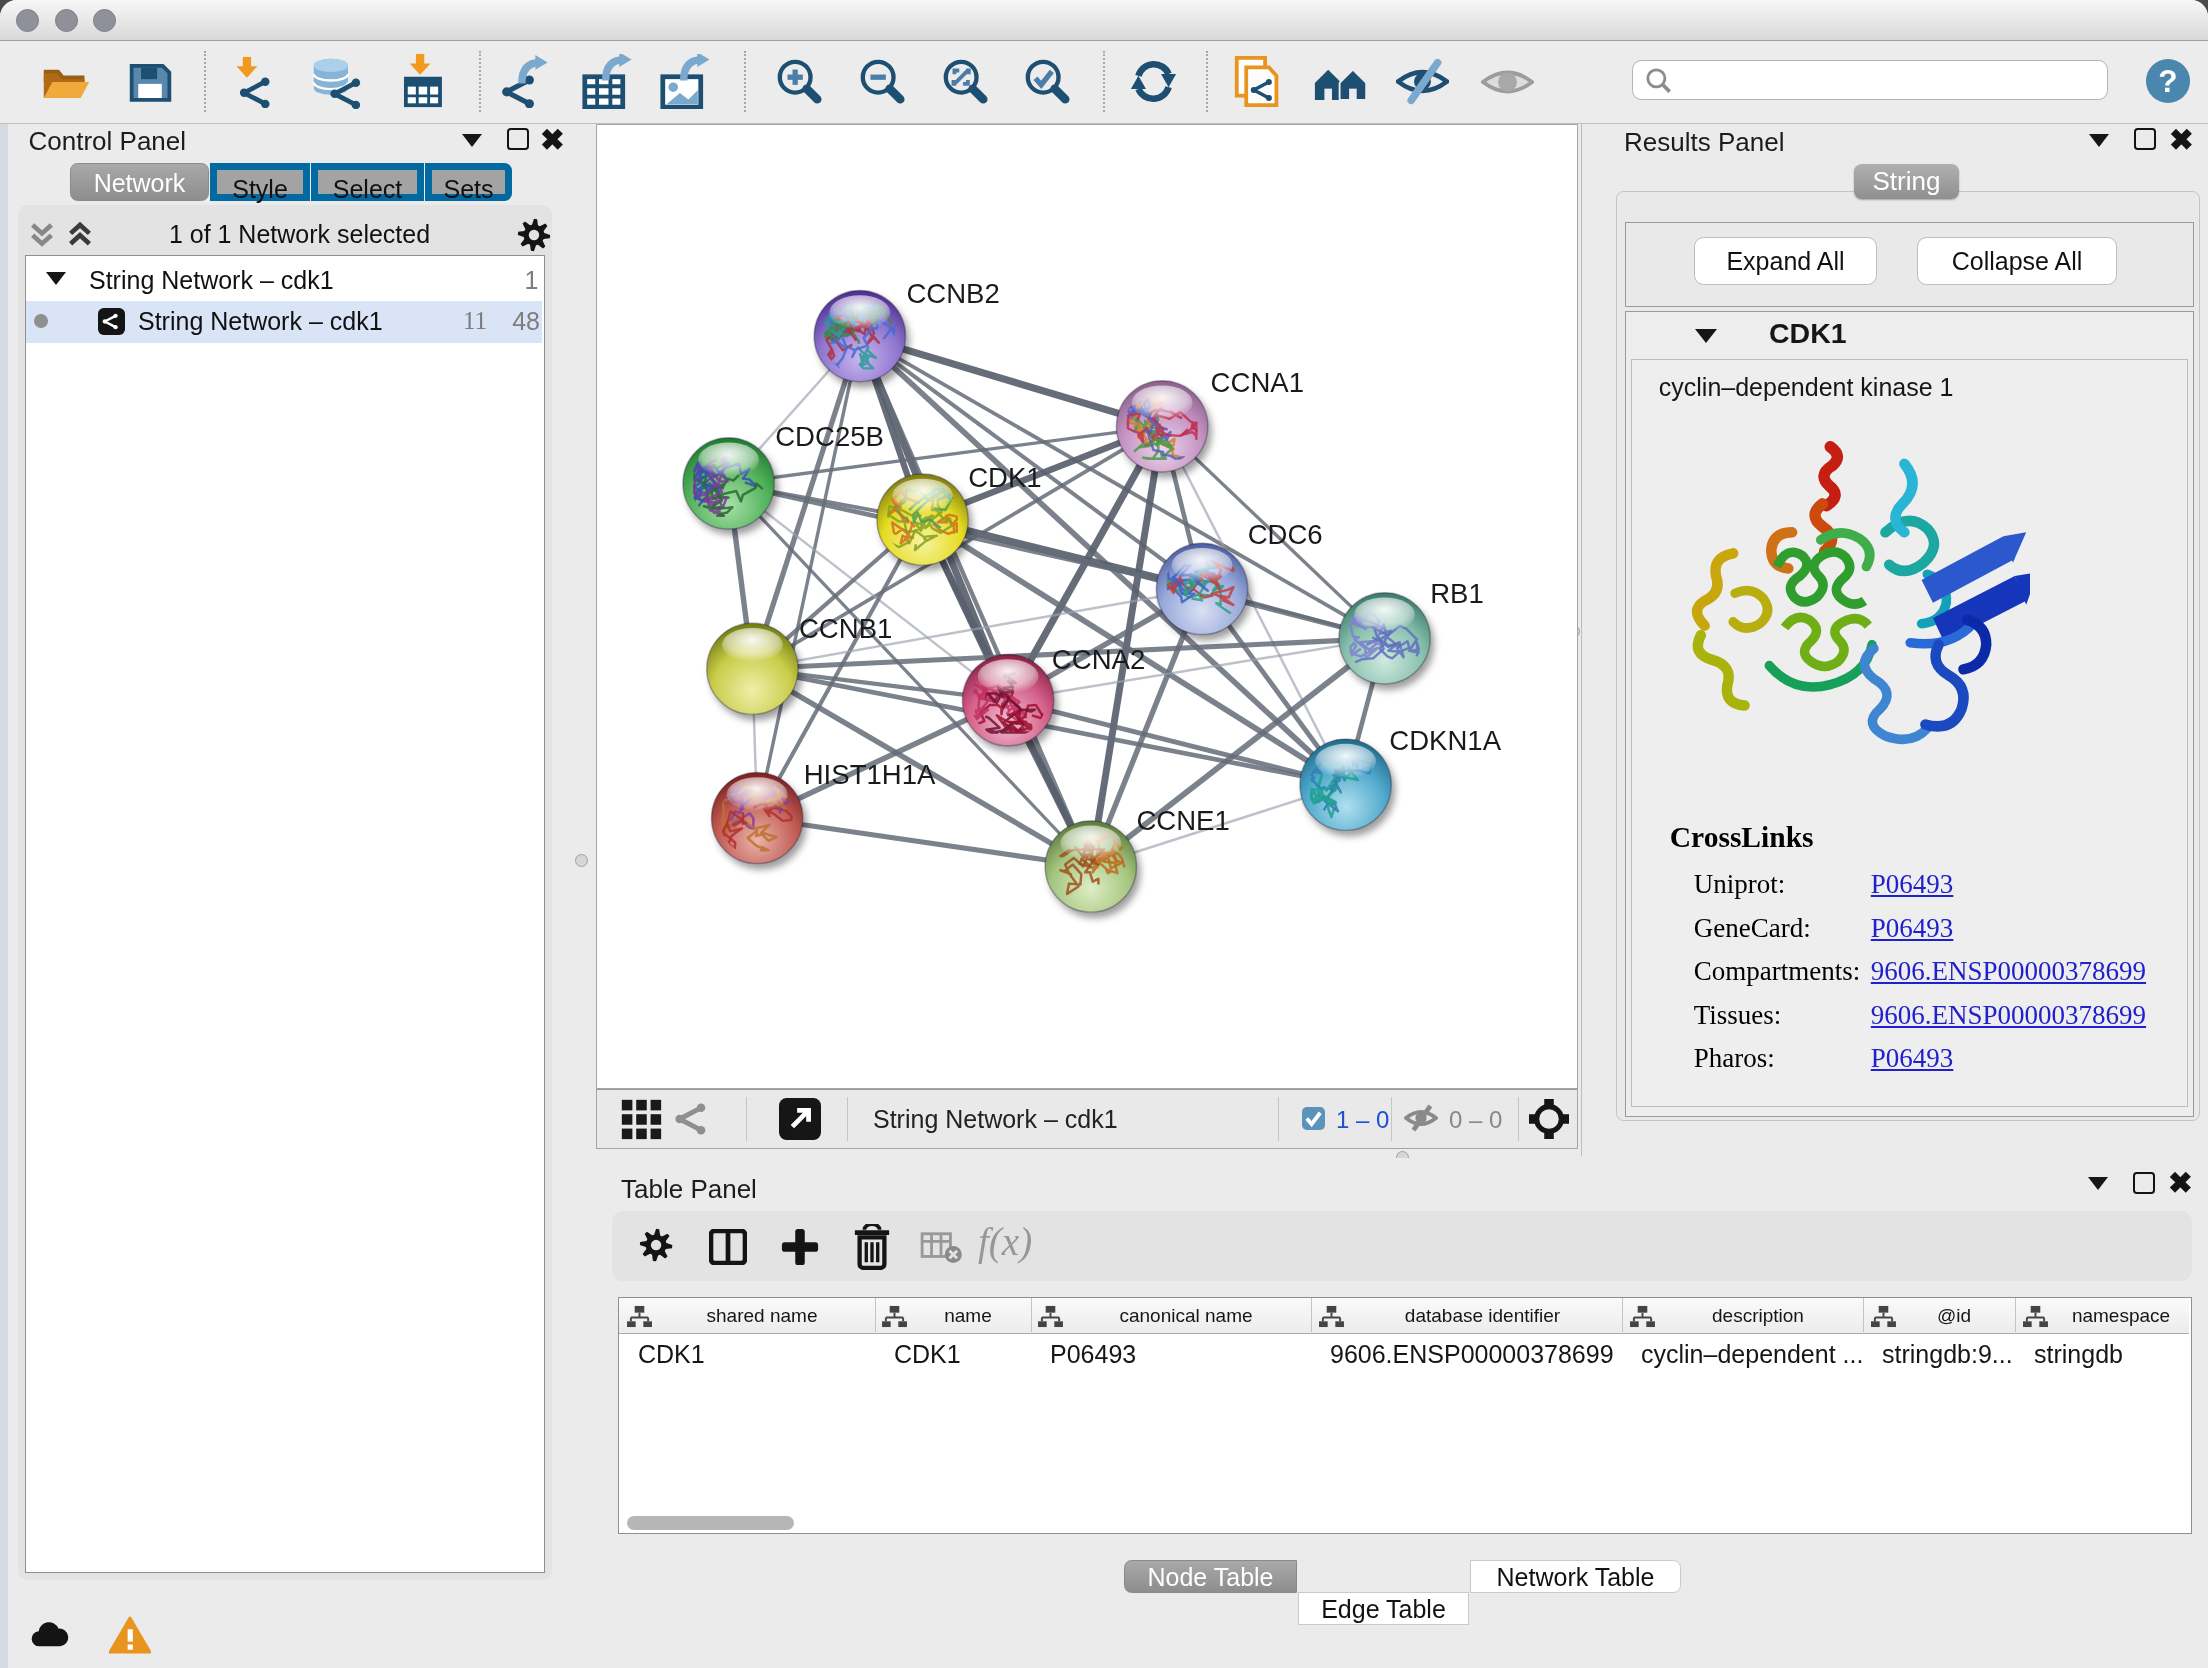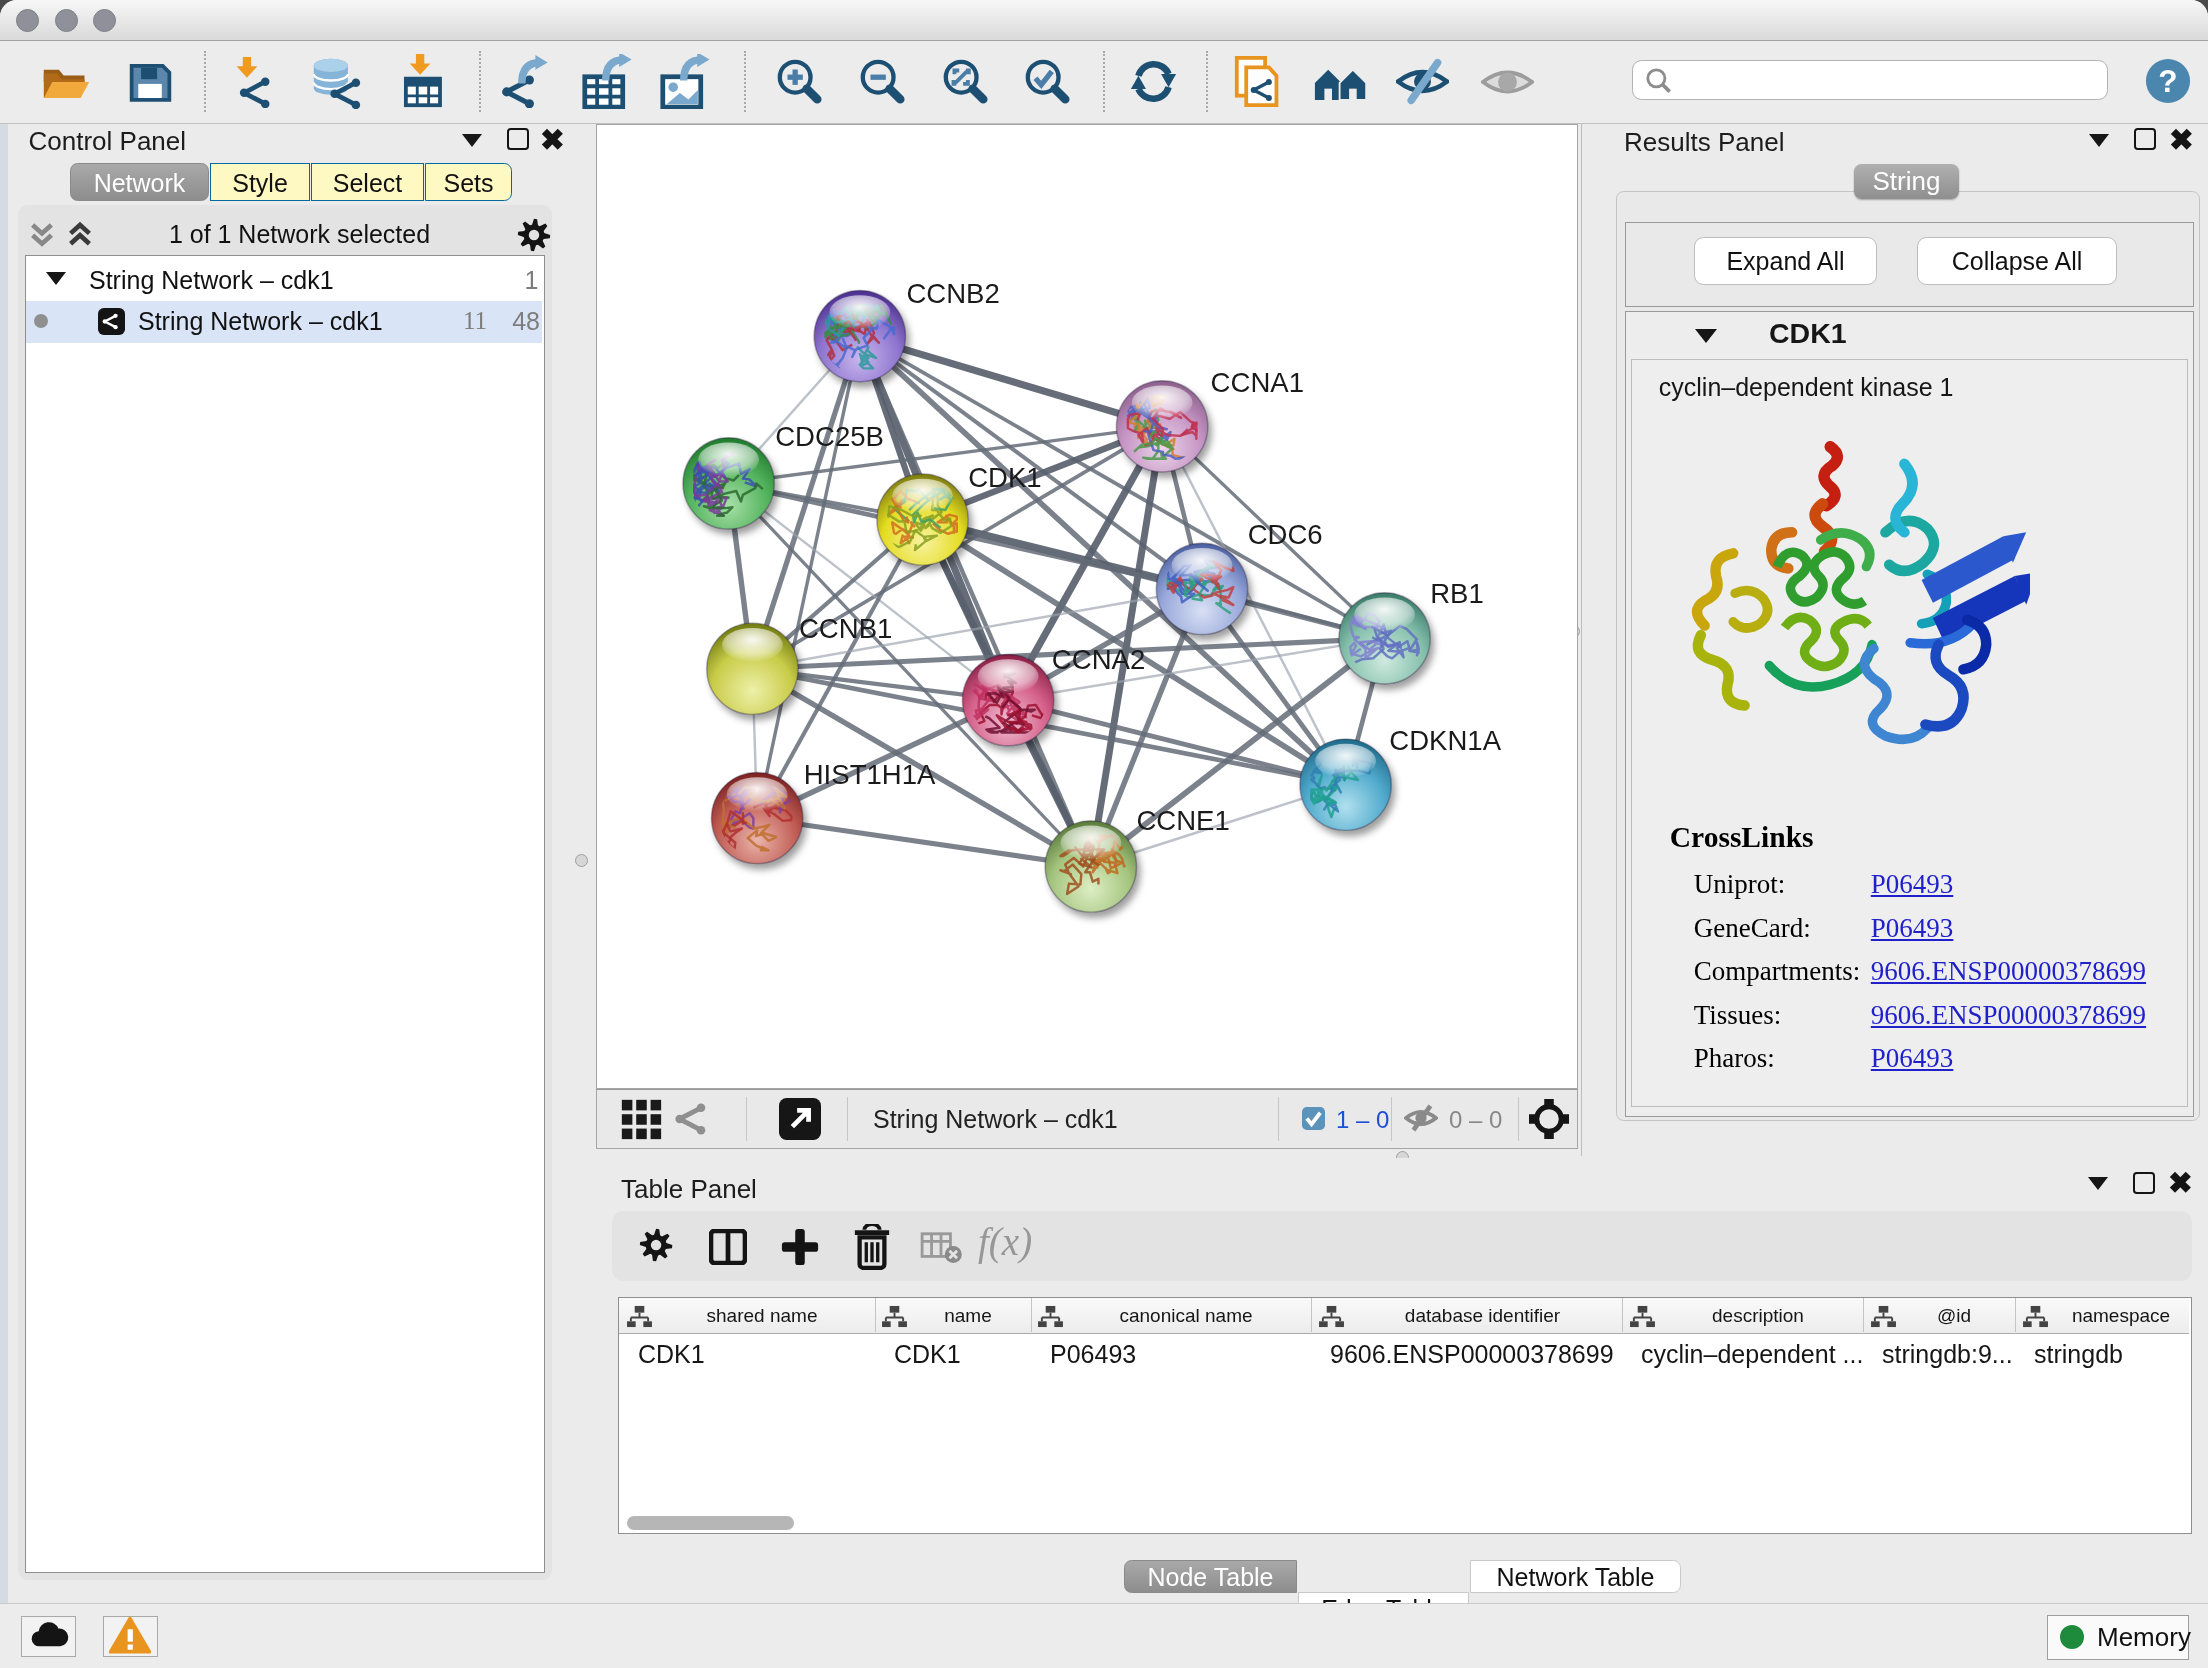--- a/index.html
+++ b/index.html
@@ -11,21 +11,21 @@
 .tl{top:8.6px;width:23px;height:23px;border-radius:50%;background:#90909a;border:1px solid #7e7e86;}
 #title{left:0;top:0;width:2208px;text-align:center;font-size:27px;font-weight:bold;
   color:#3e3e3e;line-height:42px;letter-spacing:0.2px;}
 #toolbar{left:0;top:42px;width:2208px;height:82px;background:#ececec;border-bottom:1.9px solid #c0c0c0;}
 .tsep{top:51px;width:0px;height:61px;border-left:2.9px dotted #a8a8a8;}
 #searchbox{left:1632px;top:60px;width:476px;height:40px;background:#fff;border:1.9px solid #b3b3b3;border-radius:9.5px;}
 .ptitle{font-size:26px;color:#1c1c1c;}
 .phead-tri{width:0;height:0;border-left:10.5px solid transparent;border-right:10.5px solid transparent;border-top:13.3px solid #161616;}
 .phead-sq{width:22px;height:22px;border:2.9px solid #141414;border-radius:3.8px;background:transparent;}
 .phead-x{font-size:29.5px;font-weight:bold;color:#141414;line-height:28.5px;}
-.tabbtn{height:38px;font-size:25px;text-align:center;border:1px solid #0369a1;background:#fef9c3;color:#111;}
+.tabbtn{height:38px;font-size:25px;text-align:center;border:7px solid #0369a1;background:#a3a3a3;color:#111;}
 .tabsel{background:linear-gradient(#a9a9a9,#8d8d8d);color:#fff;border:1px solid #8a8a8a;}
 #cp-box{left:18px;top:205px;width:534px;height:1375px;background:#e3e3e3;border-radius:9.5px;}
 #cp-list{left:25px;top:255px;width:520px;height:1318px;background:#ffffff;border:1.9px solid #8f8f8f;}
 #cp-row2{left:0px;top:45px;width:516px;height:42px;background:#d9e5f6;}
 .gray{color:#7d7d7d;}
 #netview{left:596px;top:124px;width:982px;height:965px;background:#ffffff;border:1px solid #a5a5a5;}
 #netbar{left:596px;top:1089px;width:982px;height:60px;background:#e9e9e9;border:1px solid #a5a5a5;border-top:1px solid #9b9b9b;}
 .vsep2{top:7.6px;width:0;height:44px;border-left:1.9px solid #c6c6c6;}
 #rp{left:1581px;top:124px;width:628px;height:1032px;background:#ebebeb;border-left:1.9px solid #bdbdbd;}
 #rp-box{left:34px;top:67px;width:584px;height:930px;background:#e9e9e9;border:1px solid #c4c4c4;border-radius:7.6px;}
@@ -723,26 +723,20 @@
 <svg class="abs " style="left:920px;top:1230px" width="42" height="34" viewBox="0 0 44 36">
       <rect x="2" y="4" width="30" height="24" fill="none" stroke="#999" stroke-width="3"></rect>
       <path d="M2 12 h30 M12 4 v24 M22 4 v24" stroke="#999" stroke-width="3"></path>
       <circle cx="35" cy="26" r="9" fill="#8a8a8a"></circle>
       <path d="M31 22 l8 8 M39 22 l-8 8" stroke="#e3e3e3" stroke-width="3"></path>
     </svg>
 <div class="abs serif" style="left:978px;top:1219px;font-size:39px;font-style:italic;color:#979797">f(x)</div>
 <div class="abs btab tabsel" style="left:1124px;top:1560px;width:173px;border-radius:7.6px 0 0 7.6px">Node Table</div>
 <div class="abs btab" style="left:1298px;top:1592px;width:171px">Edge Table</div>
 <div class="abs btab" style="left:1470px;top:1560px;width:211px;border-radius:0 7.6px 7.6px 0">Network Table</div>
-<div id="statusbar" class="abs">
-      <div class="abs sbtn" style="left:21px"></div>
-      <div class="abs sbtn" style="left:103px"></div>
-      <div id="memory" class="abs" style="text-align:left;line-height:43px;padding-left:49px">Memory</div>
-      <div class="abs" style="left:2060px;top:21px;width:24px;height:24px;border-radius:50%;background:#1d8a3c"></div>
-    </div>
 <svg class="abs " style="left:27.6px;top:1620px" width="42" height="30" viewBox="0 0 44 32">
       <path d="M12 28 a8 8 0 0 1 -1 -16 a11 11 0 0 1 21 -3 a8 8 0 0 1 2 19 z" fill="#141414"></path>
     </svg>
 <svg class="abs " style="left:109px;top:1616px" width="42" height="38" viewBox="0 0 44 40">
       <path d="M22 2 L43 38 H1 z" fill="#e8941e" stroke="#e8941e" stroke-width="3" stroke-linejoin="round"></path>
       <rect x="19.5" y="14" width="5.5" height="13" fill="#fff"></rect>
       <rect x="19.5" y="30" width="5.5" height="5.5" fill="#fff"></rect>
     </svg>
 </div>
 

